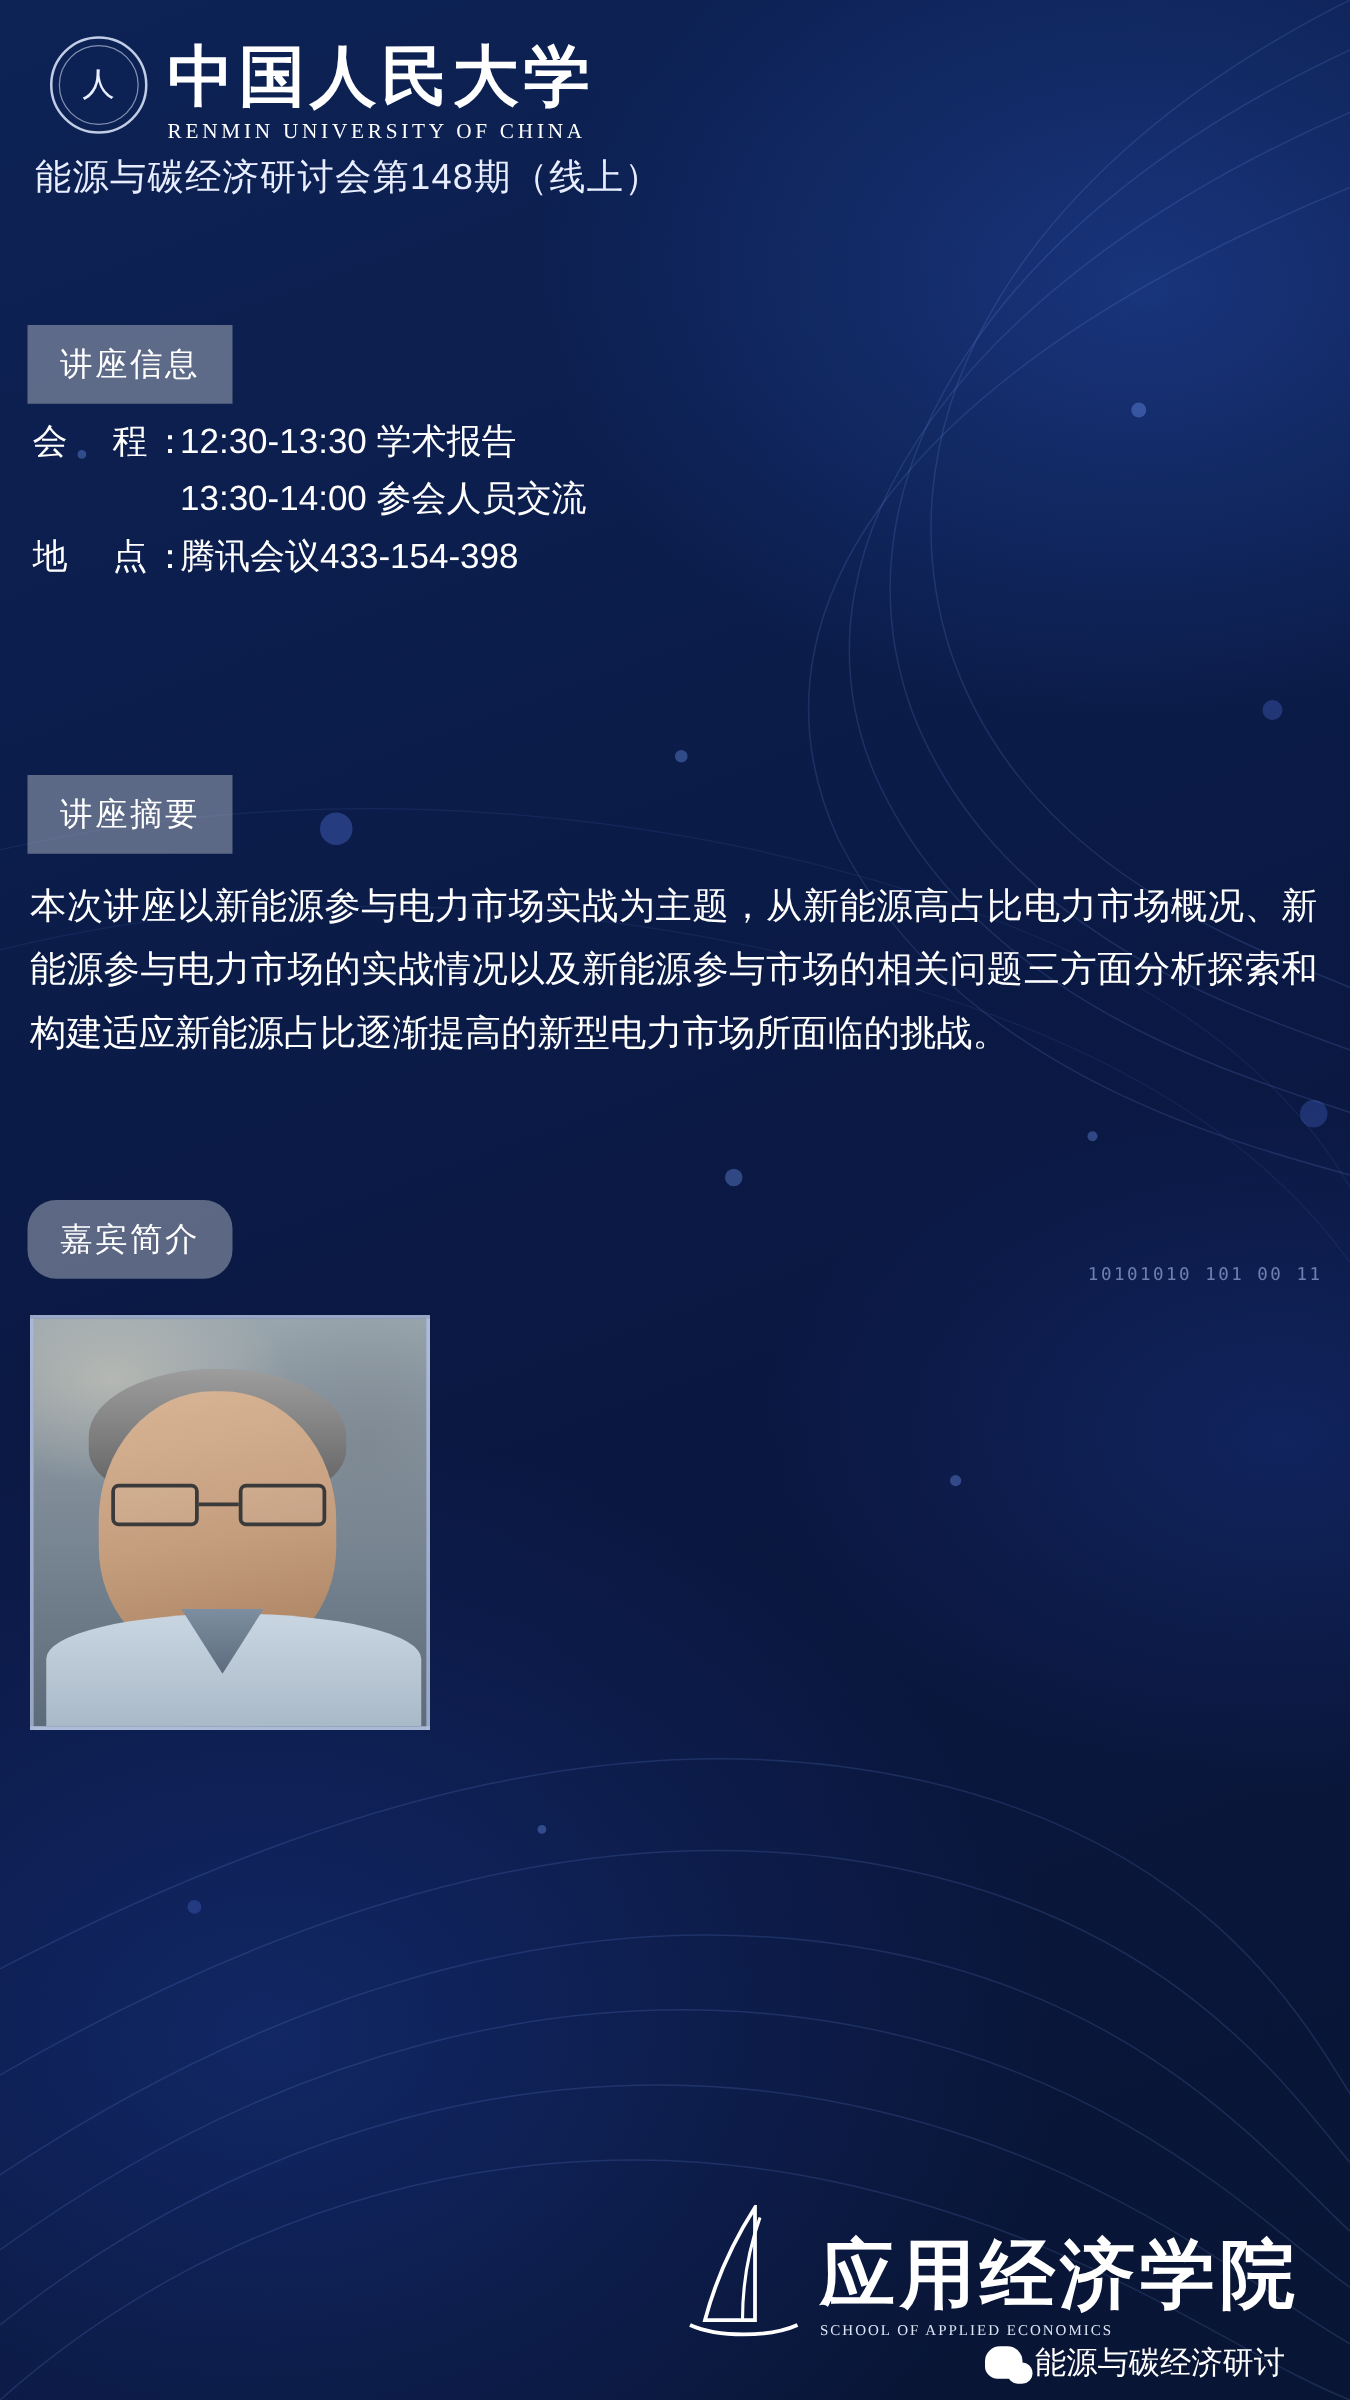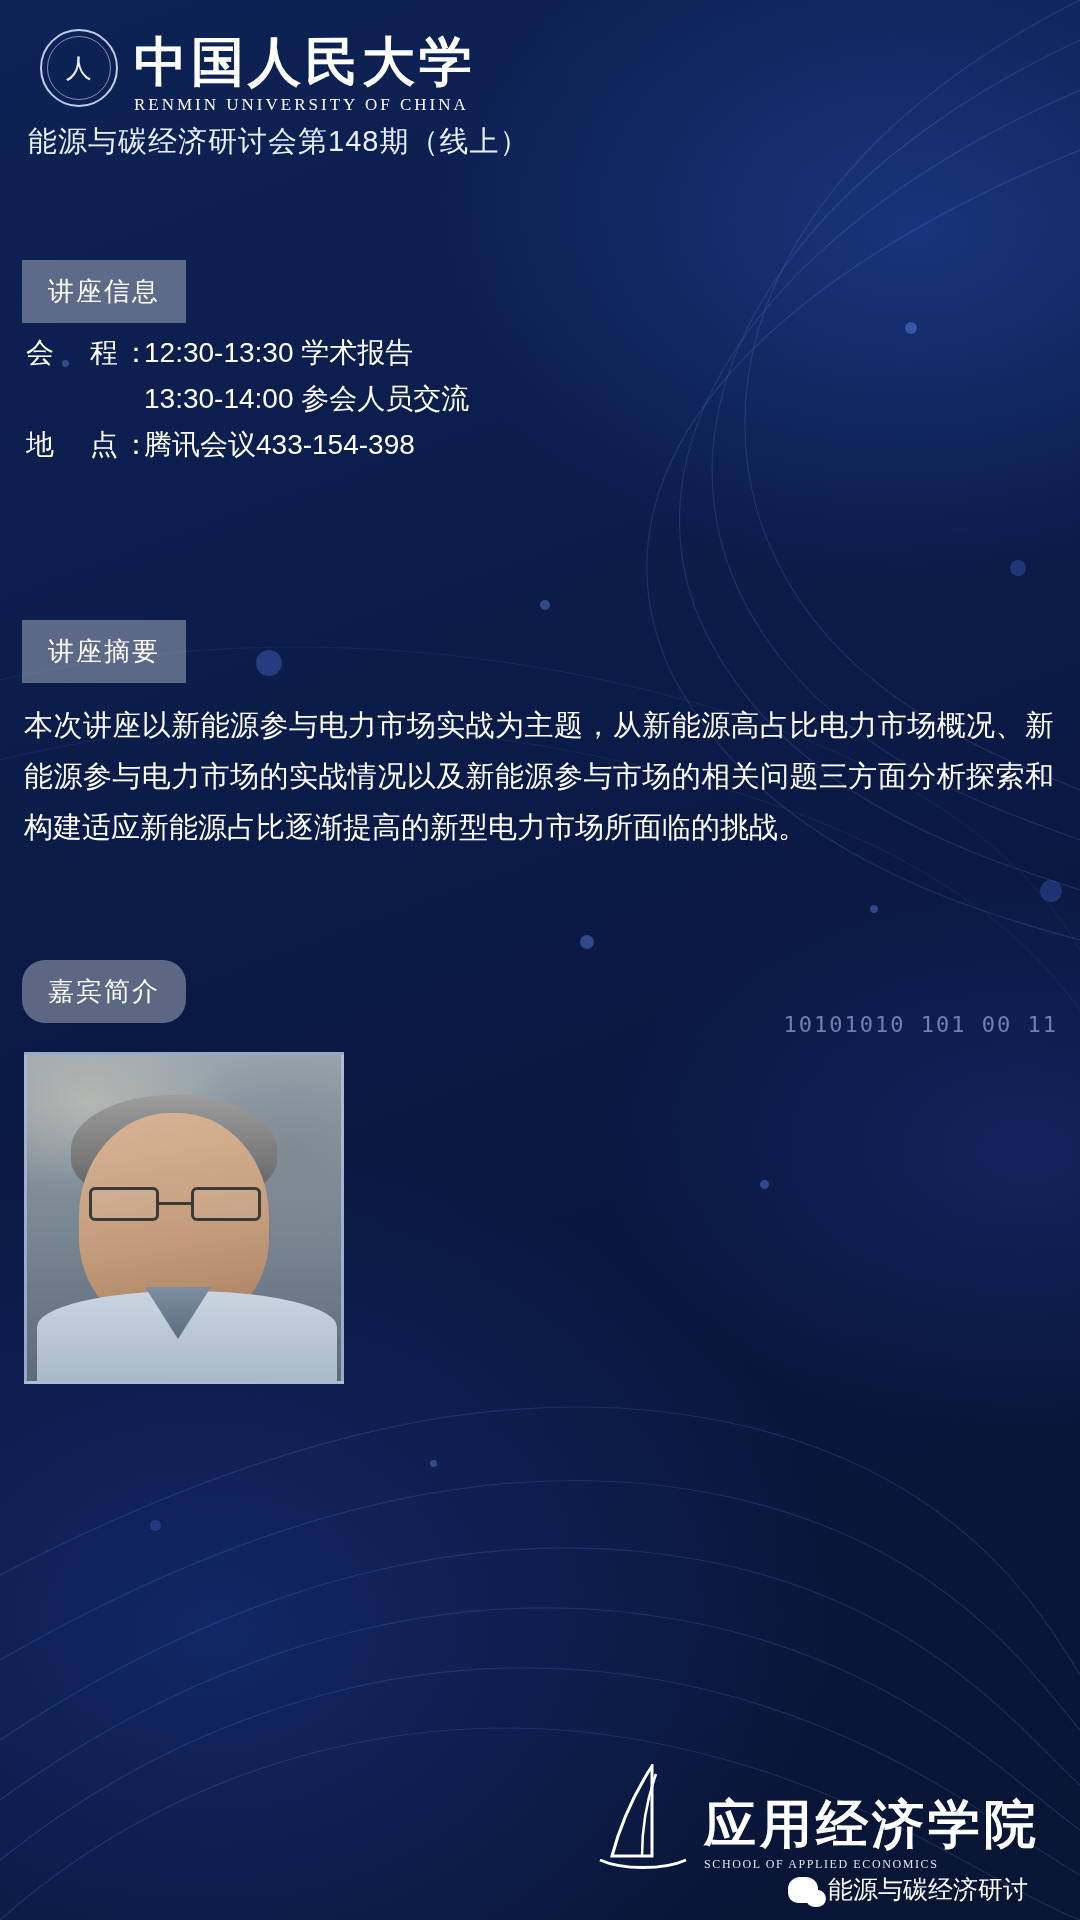--- a/index.html
+++ b/index.html
@@ -151,21 +151,21 @@
   .footer-logo {
     position:absolute; right:40px; bottom:48px;
     display:flex; align-items:flex-end; gap:14px;
   }
   .sail {
     width:96px; height:108px; position:relative; flex:none;
   }
   .school-names{ display:flex; flex-direction:column; }
   .school-cn{
     font-family:"DejaVu Serif", serif;
-    font-size:52px; font-weight:700; color:#ffffff; letter-spacing:4px; line-height:1;
+    font-size:60px; font-weight:700; color:#ffffff; letter-spacing:4px; line-height:1;
   }
   .school-en{
     font-family:"Liberation Serif", serif;
     font-size:12px; color:#dde5f5; letter-spacing:1.6px; margin-top:7px;
   }
   .wechat {
     position:absolute; right:52px; bottom:14px;
     display:flex; align-items:center; gap:10px;
     color:#ffffff; font-size:25px;
   }
@@ -173,21 +173,21 @@
     width:30px;height:26px;border-radius:12px 12px 10px 10px;
     background:#ffffff;position:relative;flex:none;
   }
   .wechat-icon::after{
     content:"";position:absolute;right:-8px;bottom:-4px;width:20px;height:17px;
     border-radius:9px;background:#ffffff;
   }
   .binary {
     position:absolute; right:22px; top:1012px;
     color:rgba(190,210,255,0.55); font-family:"DejaVu Sans Mono", monospace;
-    font-size:22px; letter-spacing:2px;
+    font-size:14px; letter-spacing:2px;
   }
 </style>
 </head>
 <body>
 
 <div id="poster">
 
   <svg class="deco-lines" viewBox="0 0 1080 1920" preserveAspectRatio="none">
     <g fill="none" stroke="rgba(130,170,255,0.28)" stroke-width="1.2">
       <path d="M1080,0 C820,130 700,330 760,520 C820,700 1010,760 1080,790"></path>

